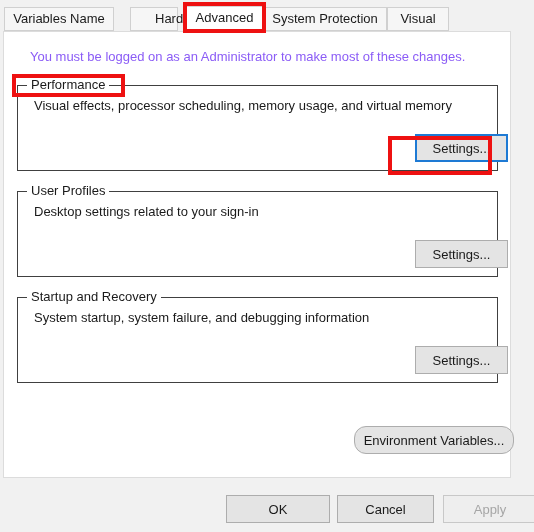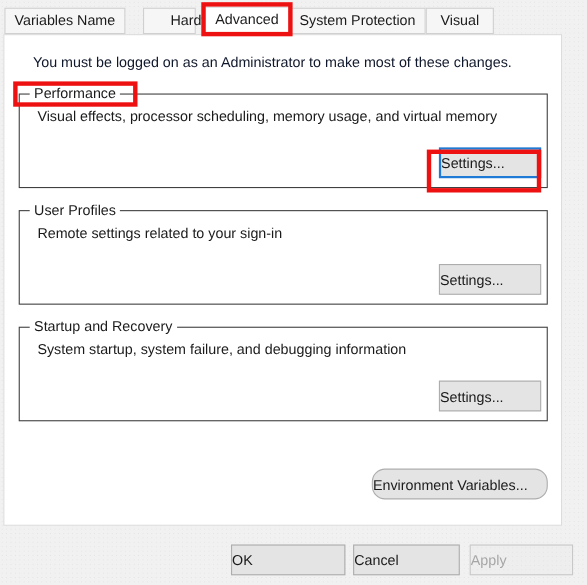--- a/index.html
+++ b/index.html
@@ -68,21 +68,21 @@
     box-sizing: border-box;
     background: #ffffff;
     border: 1px solid #dcdcdc;
   }
 
   .intro-text {
     position: absolute;
     left: 26px;
     top: 17px;
     font-size: 13px;
-    color: #0f172a;
+    color: #8b5cf6;
     white-space: nowrap;
   }
 
   
   .groupbox {
     position: absolute;
     box-sizing: border-box;
     border: 1px solid #404040;
     background: transparent;
   }
@@ -113,21 +113,22 @@
     border: 1px solid #adadad;
     color: #1a1a1a;
     font-family: "Liberation Sans", sans-serif;
     font-size: 13px;
     text-align: center;
     white-space: nowrap;
     cursor: default;
     padding: 0;
     display: flex;
     align-items: center;
-    justify-content: flex-start;
+    justify-content: center;
+    margin-left: 16px;
   }
   .btn.focused {
     border: 2px solid #1e7ad4;
     background: #e4e4e4;
   }
   .btn.disabled {
     color: #a6a6a6;
     background:
       radial-gradient(#e2e2e2 0.6px, transparent 0.7px) 0 0 / 4px 4px,
       #eeeeee;
@@ -186,21 +187,21 @@
     <div class="groupbox" style="left:13px; top:53px; width:481px; height:86px;">
       <span class="group-legend">Performance</span>
       <span class="group-desc">Visual effects, processor scheduling, memory usage, and virtual memory</span>
       <button class="btn focused" style="left:381px; top:48px; width:93px; height:28px;">
         <span>Settings...</span>
       </button>
     </div>
 
     <div class="groupbox" style="left:13px; top:159px; width:481px; height:86px;padding-left:16px;">
       <span class="group-legend">User Profiles</span>
-      <span class="group-desc">Remote settings related to your sign-in</span>
+      <span class="group-desc">Desktop settings related to your sign-in</span>
       <button class="btn" style="left:381px; top:48px; width:93px; height:28px;">
         <span>Settings...</span>
       </button>
     </div>
 
     <div class="groupbox" style="left:13px; top:265px; width:481px; height:86px;">
       <span class="group-legend">Startup and Recovery</span>
       <span class="group-desc">System startup, system failure, and debugging information</span>
       <button class="btn" style="left:381px; top:48px; width:93px; height:28px;">
         <span>Settings...</span>

